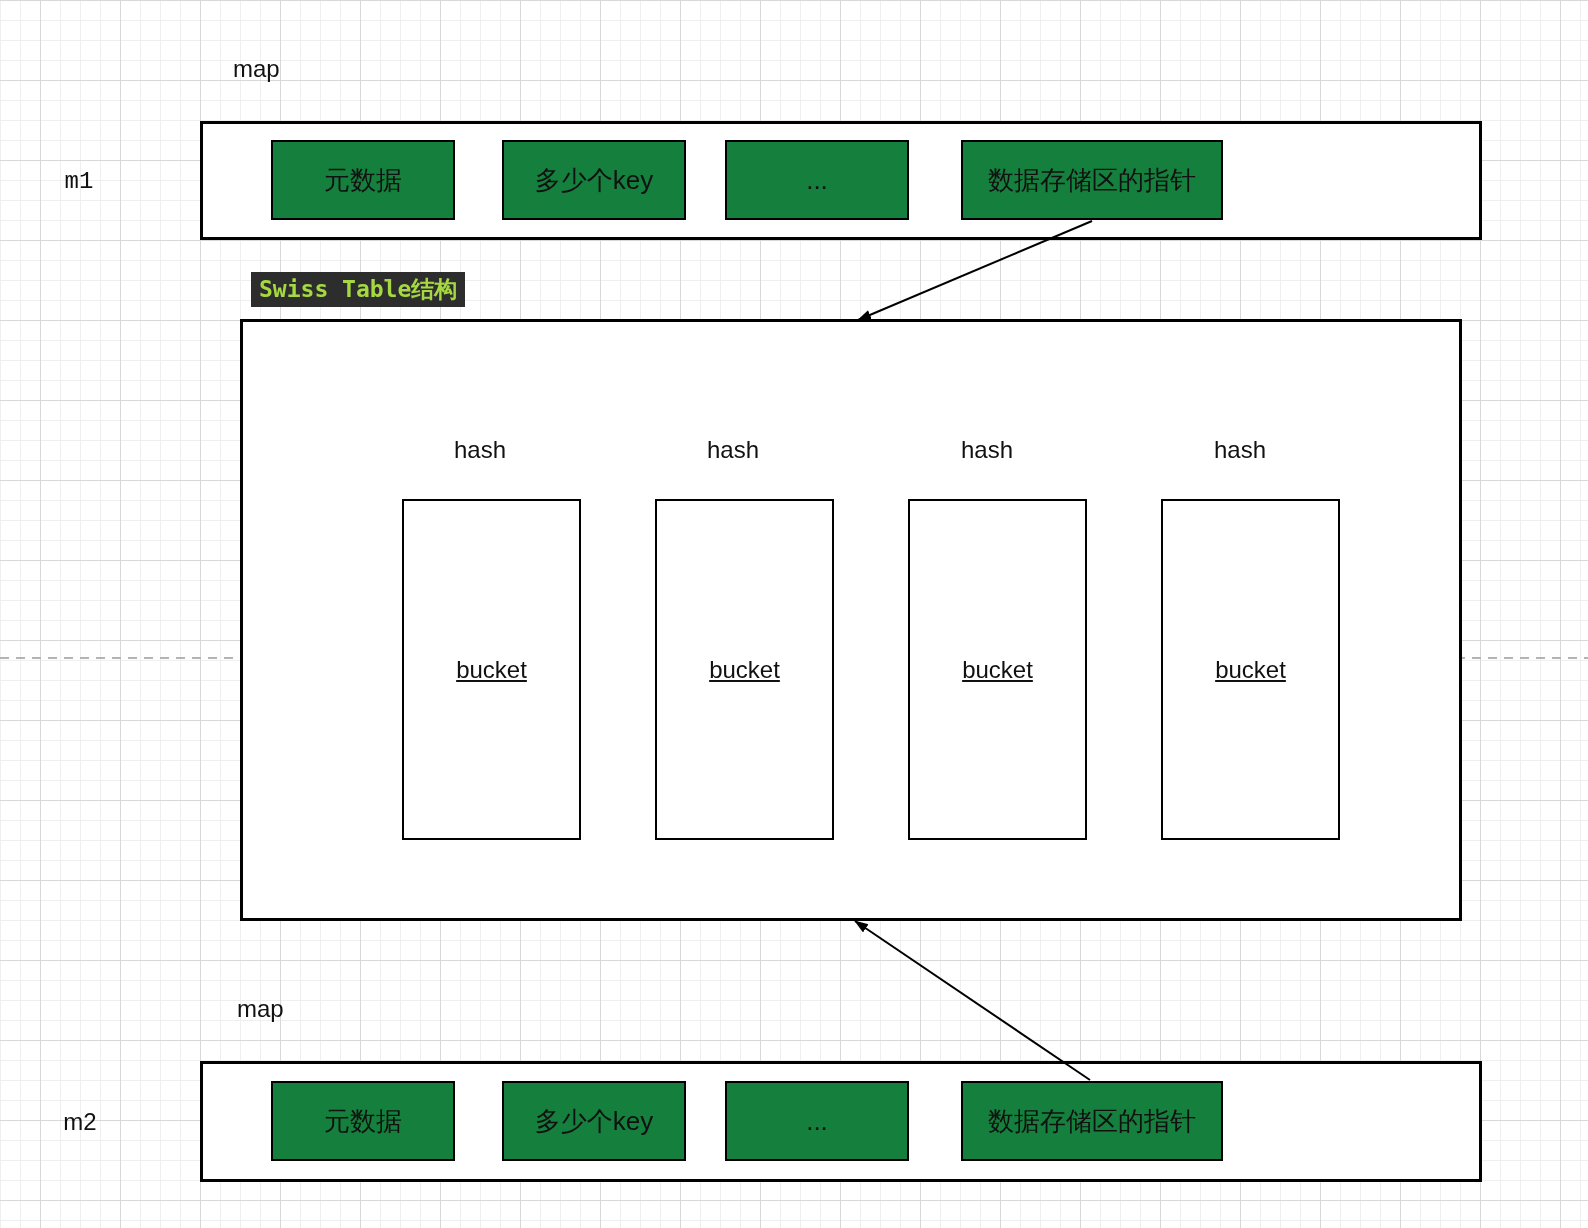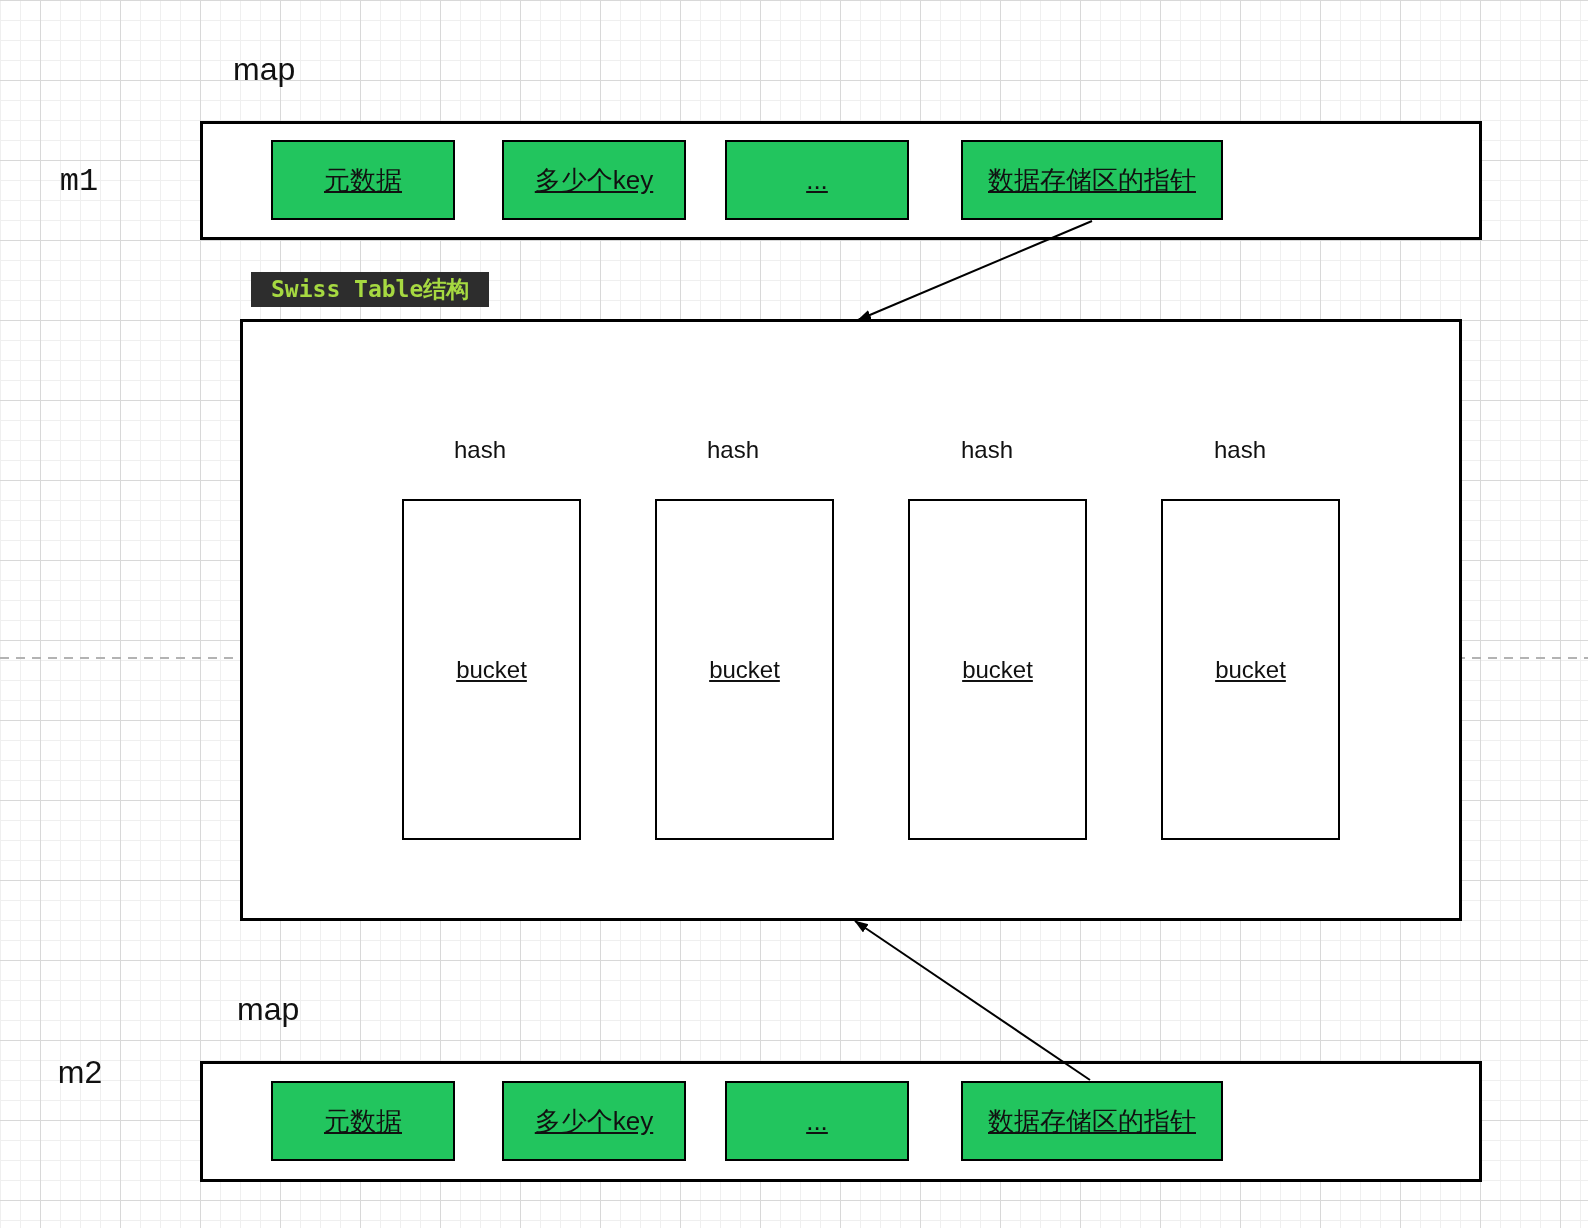--- a/index.html
+++ b/index.html
@@ -28,54 +28,53 @@
     left: 0; top: 0;
     width: 1588px; height: 1228px;
     pointer-events: none;
   }
   .layer.under { z-index: 0; }
   .layer.over  { z-index: 3; }
 
   .label {
     position: absolute;
     z-index: 1;
-    font-size: 32px;
+    font-size: 24px;
     line-height: 26px;
     white-space: nowrap;
   }
   .side-label { width: 60px; text-align: center; }
 
   .outer-box {
     position: absolute;
     z-index: 1;
     background: #fff;
     border: 3px solid #000;
   }
   .field {
     position: absolute;
     height: 80px;
     border: 2.5px solid #000;
-    background: #22c55e;
+    background: #15803d;
     display: flex;
     align-items: center;
     justify-content: center;
     font-size: 26px;
     white-space: nowrap;
-    text-decoration: underline;
   }
   .swiss-title {
     position: absolute;
     z-index: 2;
     background: var(--highlight-bg, #2d2d2d);
     color: var(--highlight-text, #a6d941);
     font-family: "DejaVu Sans Mono", monospace;
     font-weight: bold;
     font-size: 23px;
     line-height: 29px;
-    padding: 3px 20px;
+    padding: 3px 8px;
     white-space: nowrap;
   }
   .hash-label {
     position: absolute;
     width: 120px;
     text-align: center;
     font-size: 24px;
     line-height: 28px;
   }
   .bucket {
@@ -129,21 +128,21 @@
     <div class="hash-label" style="left:684px; top:114px;">hash</div>
     <div class="hash-label" style="left:937px; top:114px;">hash</div>
 
     <div class="bucket" style="left:159px; top:177px;">bucket</div>
     <div class="bucket" style="left:412px; top:177px;">bucket</div>
     <div class="bucket" style="left:665px; top:177px;">bucket</div>
     <div class="bucket" style="left:918px; top:177px;">bucket</div>
   </div>
 
   <div class="label" style="left:237px; top:996px;">map</div>
-  <div class="label side-label" style="left:50px; top:1059px;">m2</div>
+  <div class="label side-label" style="left:50px; top:1109px;">m2</div>
 
   <div class="outer-box" style="left:200px; top:1061px; width:1282px; height:121px;">
     <div class="field" style="left:68px;  top:17px; width:184px;">元数据</div>
     <div class="field" style="left:299px; top:17px; width:184px;">多少个key</div>
     <div class="field" style="left:522px; top:17px; width:184px;">...</div>
     <div class="field" style="left:758px; top:17px; width:262px;">数据存储区的指针</div>
   </div>
 
   <svg class="layer over">
     <defs>

